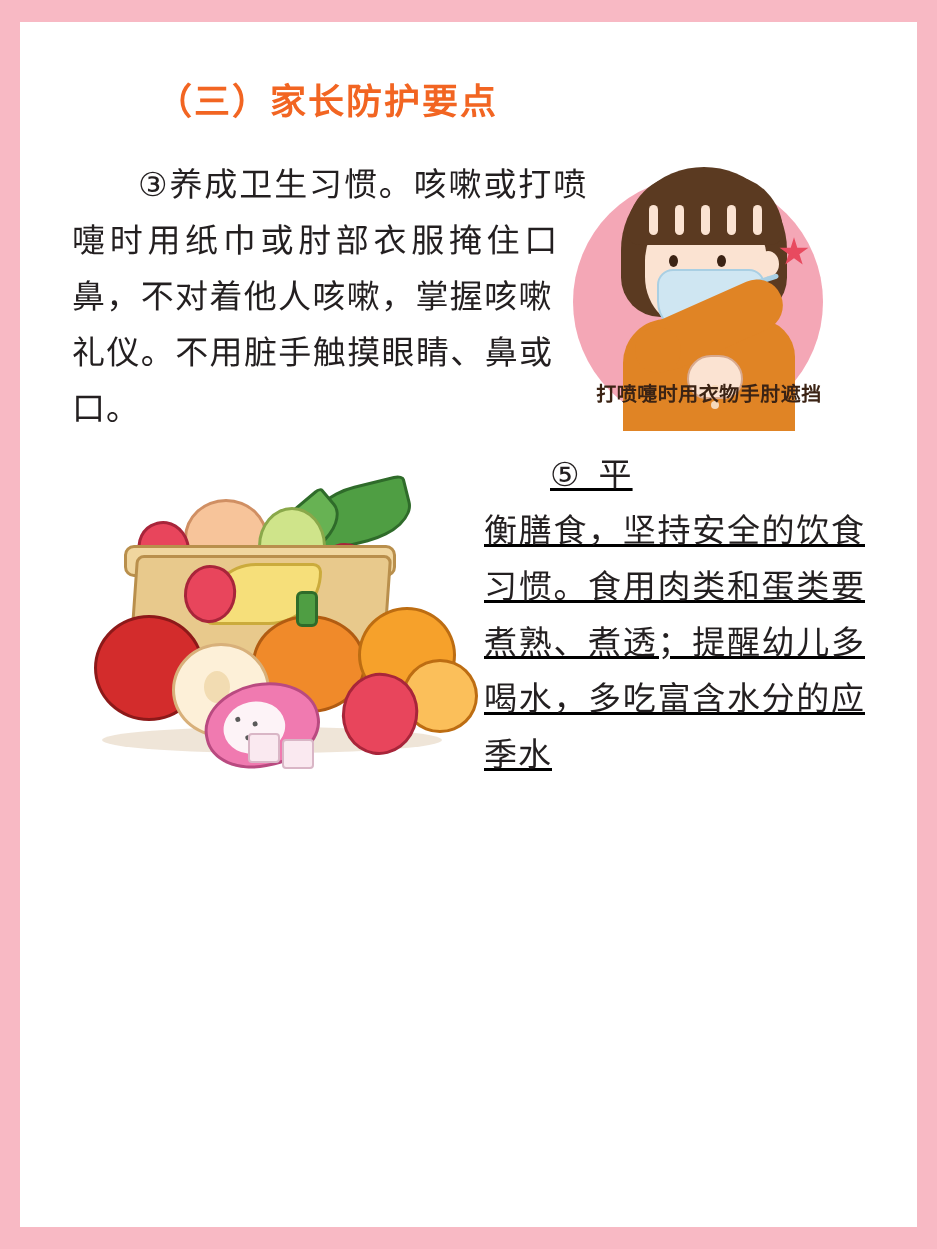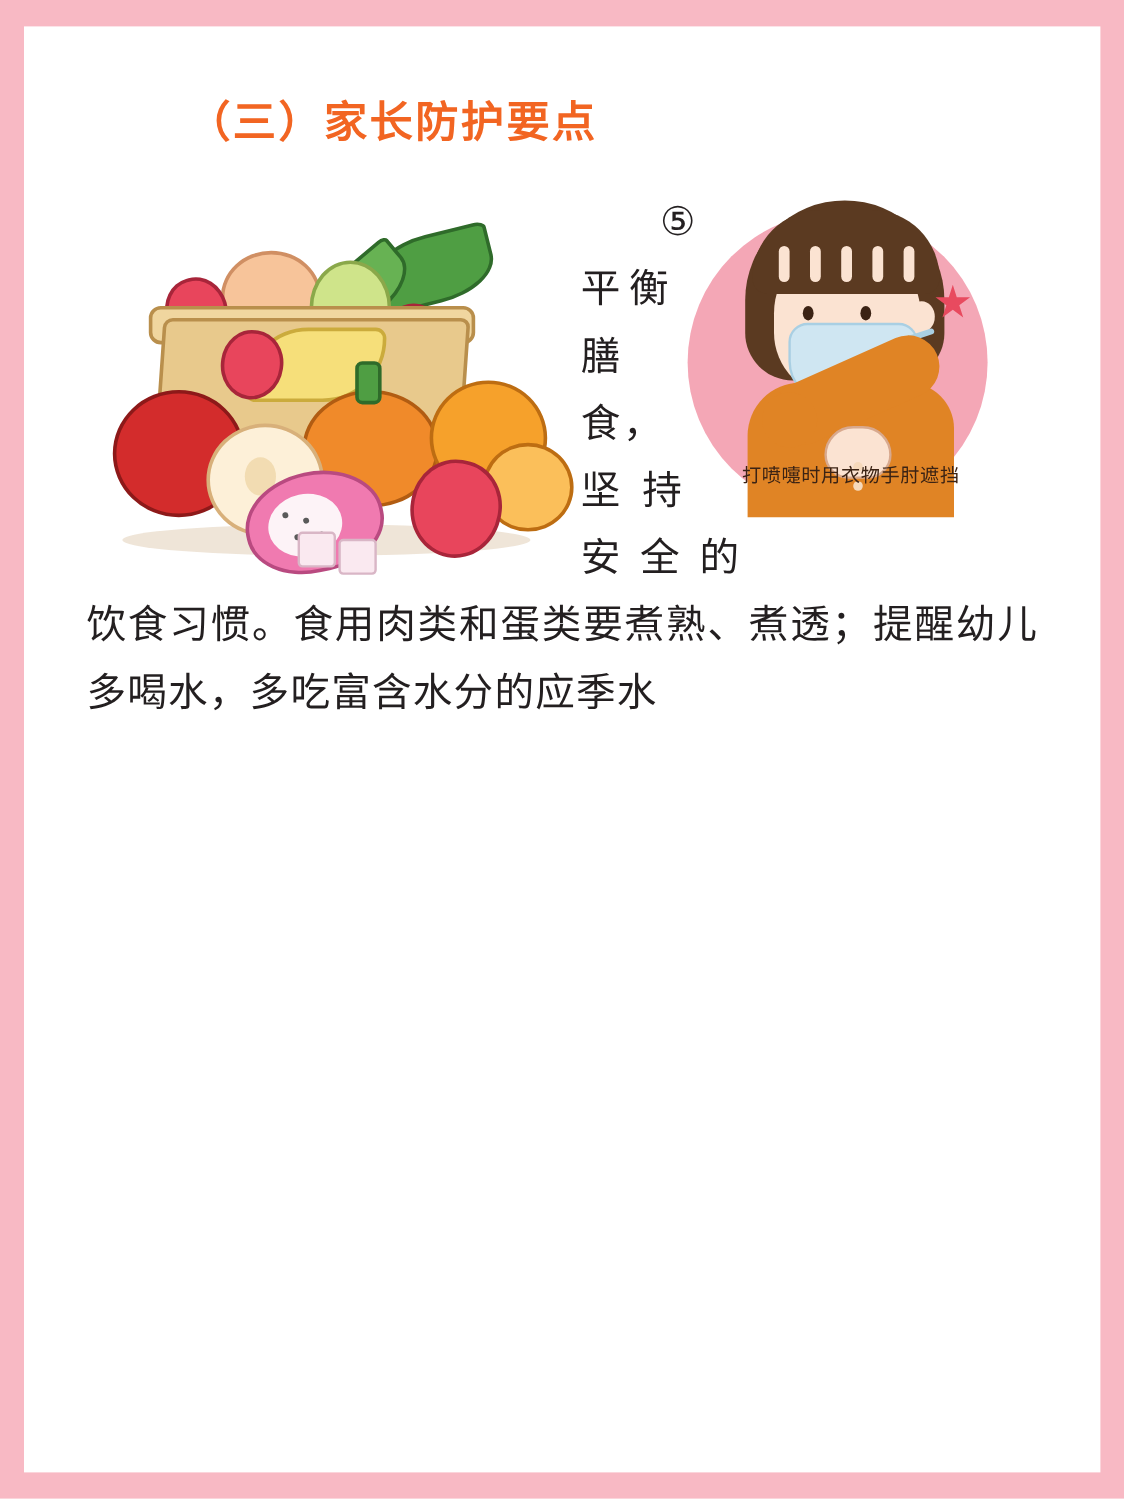--- a/index.html
+++ b/index.html
@@ -63,36 +63,37 @@
     position: relative;
     width: 278px;
     height: 268px;
   }
   .girl-caption {
     position: absolute;
     left: -6px;
     bottom: 20px;
     width: 300px;
     text-align: center;
-    font-size: 16px;
-    font-weight: normal;
+    font-size: 20px;
+    font-weight: bold;
     color: #3b2314;
     letter-spacing: 0.5px;
     font-family: "DejaVu Sans", sans-serif;
   }
 
   .p2 { margin: 0; }
   .p3 { margin: 0; }
   .p4 { margin: 0; }
 
   
   .bottom {
     position: relative;
     margin-top: 10px;
     min-height: 320px;
+    text-decoration: underline;
   }
   .fruit-float {
     float: left;
     width: 430px;
     height: 310px;
     margin: 8px 16px 0 -34px;
   }
 
   
   .girl-circle {
@@ -369,20 +370,21 @@
           <div class="g body-orange"></div>
           <div class="g arm"></div>
           <div class="g sleeve-end"></div>
           <div class="g hand"></div>
           <div class="g buttons"></div>
           <div class="g spark"></div>
           <div class="girl-caption">打喷嚏时用衣物手肘遮挡</div>
         </div>
       </div>
 
+      <p class="body-text indent p2">③养成卫生习惯。咳嗽或打喷嚏时用纸巾或肘部衣服掩住口鼻，不对着他人咳嗽，掌握咳嗽礼仪。不用脏手触摸眼睛、鼻或口。</p>
     </div>
 
     <div class="bottom">
       <div class="fruit-float">
         <div class="fruit-wrap">
           <div class="f shadow"></div>
           <div class="f leaf"></div>
           <div class="f leaf2"></div>
           <div class="f peach"></div>
           <div class="f pear"></div>

